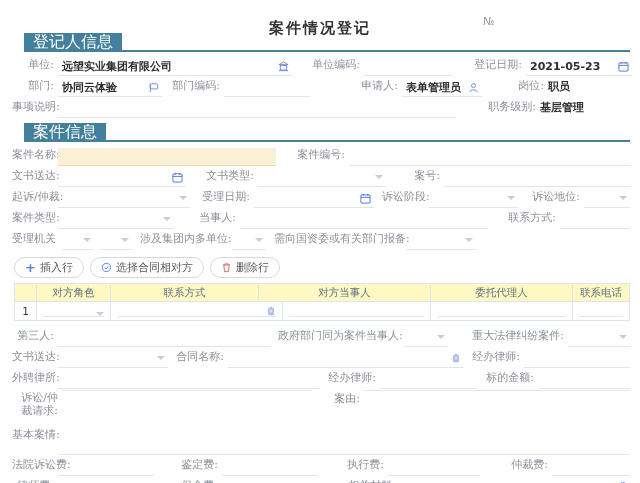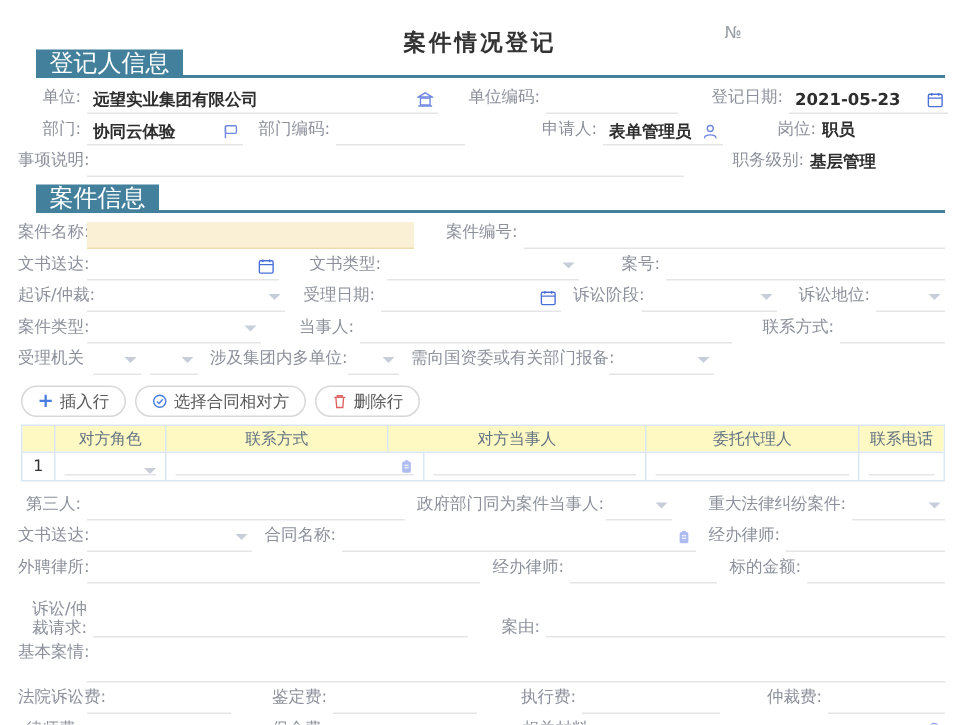--- a/index.html
+++ b/index.html
@@ -3,21 +3,21 @@
 <meta charset="utf-8">
 <style>
 *{box-sizing:border-box;margin:0;padding:0}
 html,body{width:640px;height:483px;background:#fff;font-family:"DejaVu Sans","Liberation Sans",sans-serif;font-size:11px;color:#333;overflow:hidden}
 .hdr{position:relative;height:28px;padding-top:19px}
 .title{text-align:center;font-size:15px;font-weight:600;letter-spacing:2px;color:#333}
 .serial{position:absolute;left:483px;top:15px;color:#9aa0a8;font-size:11px}
 .sec{margin:5px 10px 3px 24px;border-bottom:2px solid #43809c;line-height:0;font-size:0}
 .sec-tab{display:inline-block;background:#43809c;color:#fff;font-weight:normal;font-size:16px;line-height:15px;padding:1px 9px}
 .frow{display:flex;align-items:flex-end;margin:0 10px 0 12px;height:21px}
-.frow.tall{height:36px;align-items:flex-end}
+.frow.tall{height:36px;align-items:flex-start}
 .frow.tall2{height:30px;align-items:stretch}
 .lbl{color:#8b909b;text-align:right;white-space:nowrap;padding:0 4px 4px 0;flex:none}
 .frow.tall .lbl,.frow.tall2 .lbl{padding-top:2px;padding-bottom:0}
 .lbl.wrap{white-space:normal;line-height:13px}
 .fld{border-bottom:1px solid #e5e5e8;height:18px;display:flex;align-items:center;padding:0 3px 1px 4px;flex:none;min-width:0;position:relative}
 .frow.tall .fld,.frow.tall2 .fld{height:auto;align-items:flex-end}
 .fld.grow{flex:1}
 .fld.yellow{background:#faf0d5;border-bottom:1px solid #ecdcae}
 .val{font-weight:600;color:#2e2e2e;white-space:nowrap;overflow:hidden}
 .ro{flex:none;display:flex;align-items:center;padding-bottom:3px}

